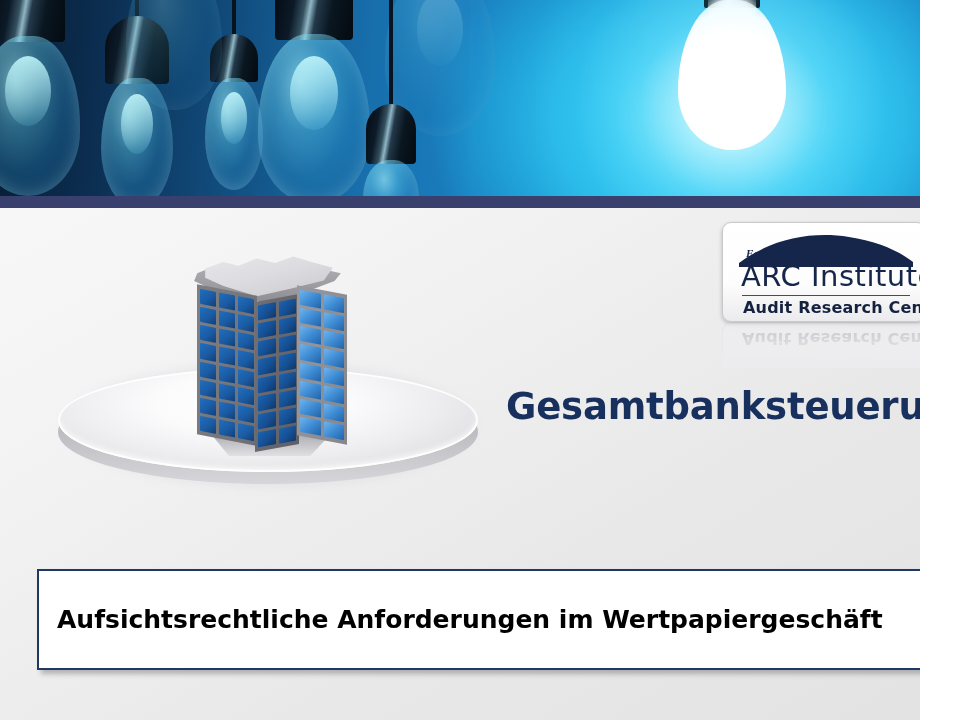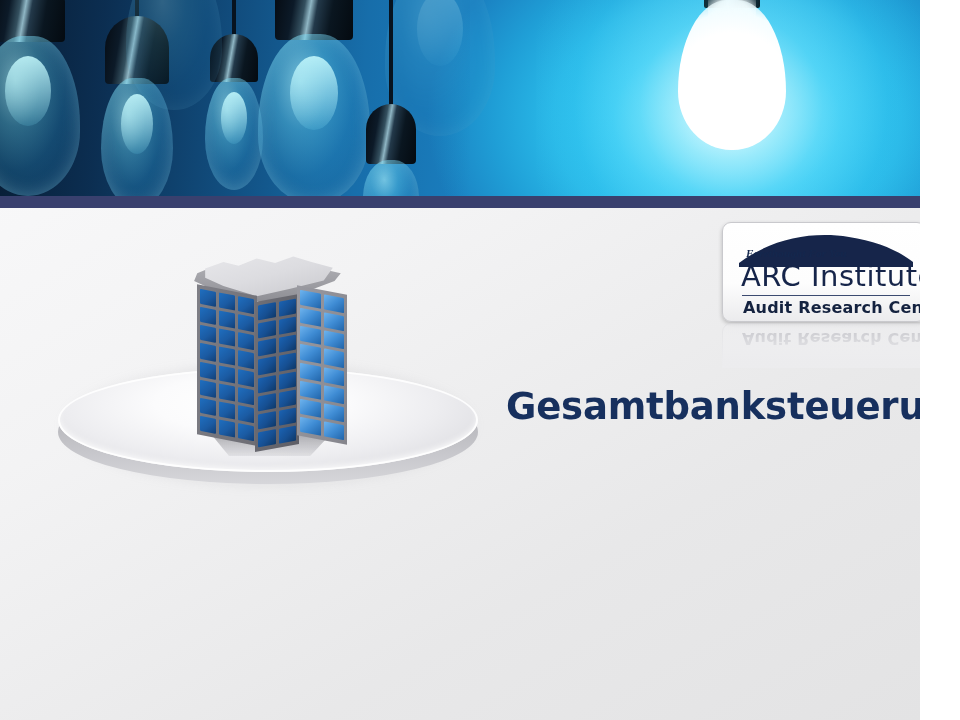--- a/index.html
+++ b/index.html
@@ -498,14 +498,17 @@
         <div class="refl-sub">Audit Research Center</div>
       </div>
       <div class="refl-fade"></div>
     </div>
   </div>
 
   <div class="title">
     <div>Gesamtbanksteuerung</div>
   </div>
 
+  <div class="subbox">
+    <div class="subbox-text">Aufsichtsrechtliche Anforderungen im Wertpapiergeschäft</div>
+  </div>
 
 </div>
 
 </body></html>

